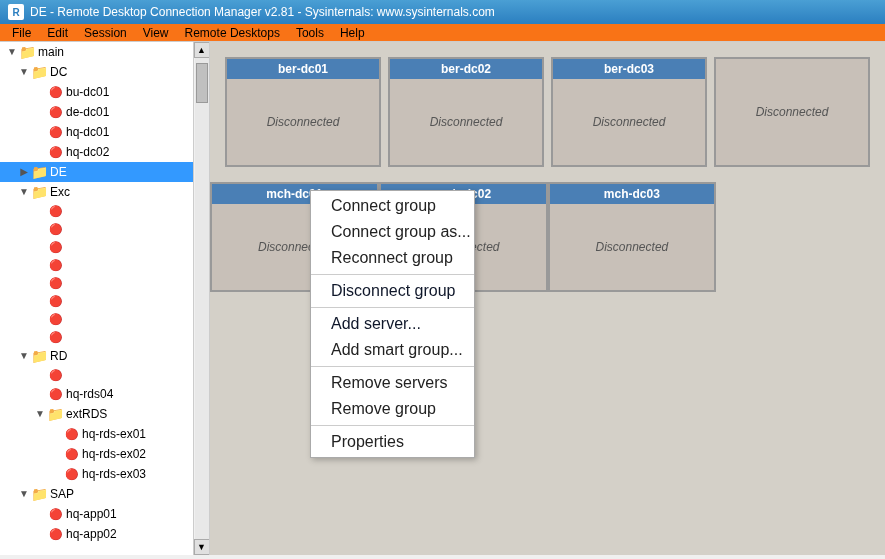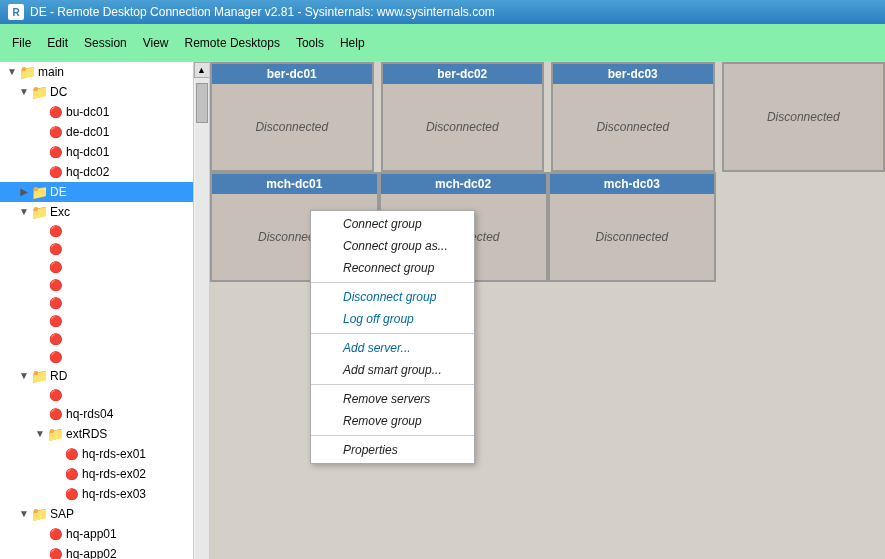--- a/index.html
+++ b/index.html
@@ -27,26 +27,26 @@
     .title-bar-icon {
       width: 16px; height: 16px;
       background: #fff;
       border-radius: 2px;
       display: inline-flex; align-items: center; justify-content: center;
       font-size: 10px; color: #2b7fc0; font-weight: bold;
     }
 
     
     .menu-bar {
-      background: #86efac;
+      background: #f97316;
       border-bottom: 1px solid #ccc;
       display: flex;
       align-items: center;
       padding: 2px 4px;
-      height: 38px;
+      height: 18px;
     }
     .menu-item {
       padding: 2px 8px;
       cursor: pointer;
       font-size: 12px;
     }
 
     
     .main-layout {
       display: flex;
@@ -139,47 +139,46 @@
       left: 100px;
       top: 148px;
       width: 165px;
       background: white;
       border: 1px solid #aaa;
       box-shadow: 2px 2px 6px rgba(0,0,0,0.25);
       z-index: 100;
       padding: 2px 0;
     }
     .ctx-item {
-      padding: 4px 32px;
-      font-size: 12px;
+      padding: 4px 20px;
+      font-size: 16px;
       cursor: pointer;
       color: #222;
       white-space: nowrap;
-      font-style: italic;
     }
     .ctx-item.highlighted { background: #3399ff; color: white; }
-    .ctx-item.disabled { color: #0369a1; cursor: default; }
+    .ctx-item.disabled { color: #0f172a; cursor: default; }
     .ctx-separator {
       border-top: 1px solid #ccc;
       margin: 3px 0;
     }
 
     
     .right-panel {
       flex: 1;
       background: #d4d0c8;
       overflow: hidden;
       position: relative;
     }
 
     .server-grid {
       display: grid;
       grid-template-columns: repeat(4, 1fr);
       gap: 7px;
-      padding: 0;
+      padding: 15px;
     }
 
     .server-tile {
       border: 2px solid #999;
       background: #c8c0b8;
       display: flex;
       flex-direction: column;
       align-items: center;
       justify-content: flex-start;
       min-height: 110px;
@@ -455,21 +454,20 @@
         <div class="server-tile-body">Disconnected</div>
       </div>
     </div>
 
     <div class="context-menu">
       <div class="ctx-item">Connect group</div>
       <div class="ctx-item">Connect group as...</div>
       <div class="ctx-item">Reconnect group</div>
       <div class="ctx-separator"></div>
       <div class="ctx-item disabled">Disconnect group</div>
-      <div class="ctx-item disabled">Log off group</div>
       <div class="ctx-separator"></div>
       <div class="ctx-item disabled">Add server...</div>
       <div class="ctx-item">Add smart group...</div>
       <div class="ctx-separator"></div>
       <div class="ctx-item">Remove servers</div>
       <div class="ctx-item">Remove group</div>
       <div class="ctx-separator"></div>
       <div class="ctx-item">Properties</div>
     </div>
 

